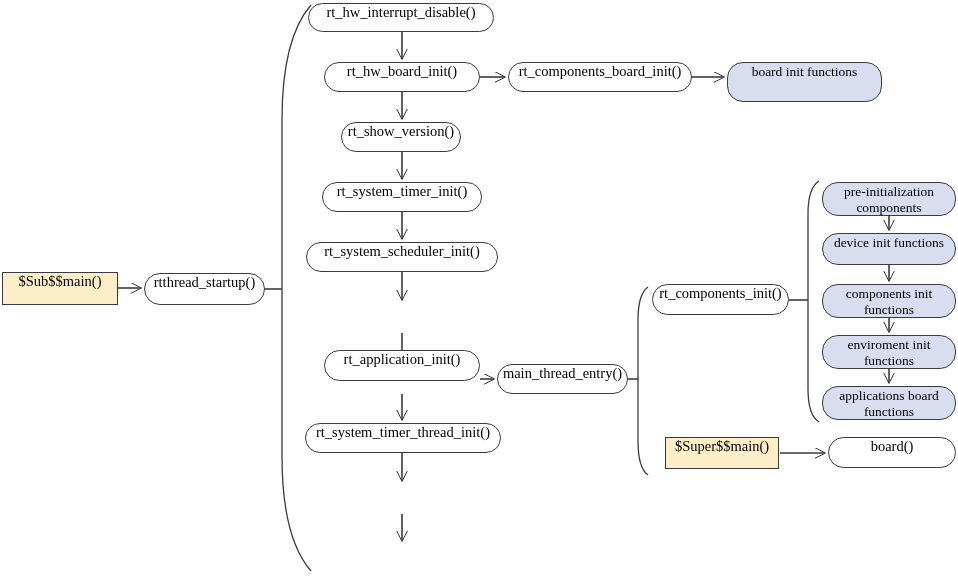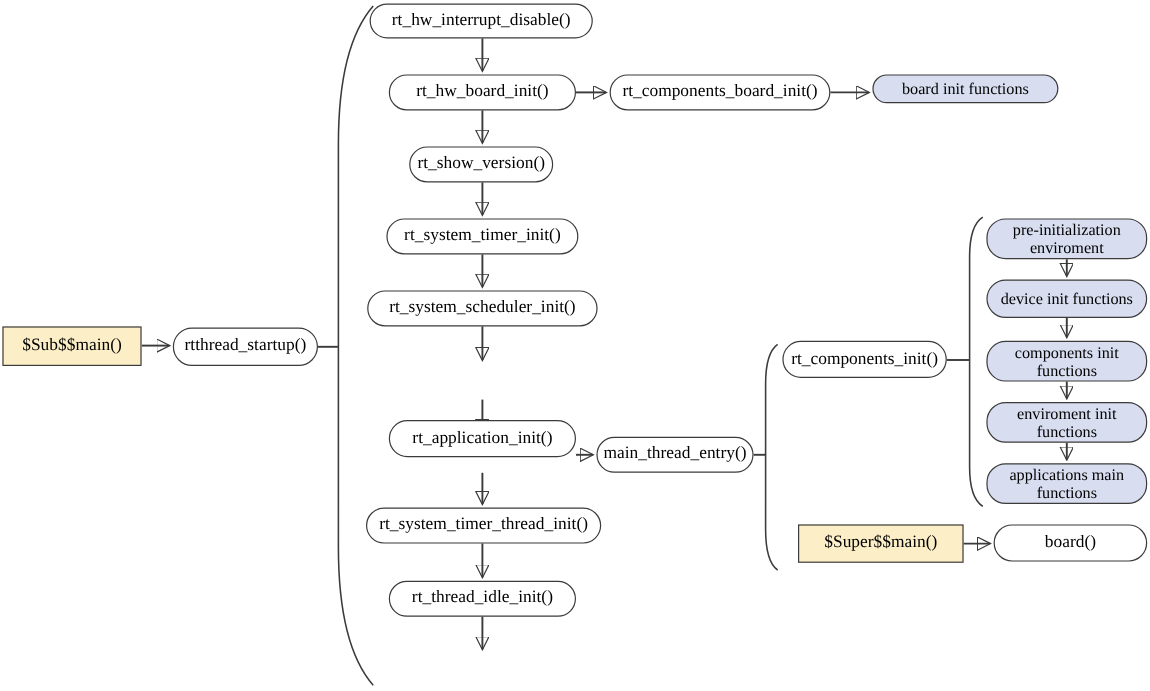--- a/index.html
+++ b/index.html
@@ -18,21 +18,21 @@
     color:var(--text);
     overflow:hidden;
   }
   svg.connectors{position:absolute;left:0;top:0;z-index:0;}
   svg.connectors line, svg.connectors path{stroke:var(--line);fill:none;}
   svg.connectors line{stroke-width:1.6px;}
   svg.connectors path.brace{stroke-width:1.3px;}
   marker path{fill:var(--line);stroke:none;}
   .node{
     position:absolute;z-index:1;box-sizing:border-box;
-    display:flex;align-items:center;justify-content:center;
+    display:flex;align-items:flex-start;justify-content:center;
     text-align:center;
     border:1.4px solid var(--border);
     border-radius:16px;
     background:#ffffff;
     font-size:14.5px;line-height:15.5px;
     white-space:pre-line;
     padding:1px 4px;
   }
   .node.blue{background:var(--blue);font-size:13.5px;}
   .node.tan{background:var(--tan);border-radius:0;font-family:Liberation Serif, serif;}
@@ -80,32 +80,31 @@
     <line marker-end="url(#ah)" x1="889" y1="318" x2="889" y2="332"></line>
     <line marker-end="url(#ah)" x1="889" y1="369" x2="889" y2="383"></line>
   </svg>
 
   <div class="node tan" style="left:2px;top:272px;width:116px;height:33px"><span>$Sub$$main()</span></div>
   <div class="node" style="left:144px;top:273px;width:121px;height:32px"><span>rtthread_startup()</span></div>
 
   <div class="node" style="left:308px;top:3px;width:186px;height:29px"><span>rt_hw_interrupt_disable()</span></div>
   <div class="node" style="left:324px;top:62px;width:156px;height:30px"><span>rt_hw_board_init()</span></div>
   <div class="node" style="left:508px;top:62px;width:184px;height:30px"><span>rt_components_board_init()</span></div>
-  <div class="node blue" style="left:727px;top:62px;width:155px;height:24px"><span>board init functions</span></div>
+  <div class="node blue" style="left:727px;top:62px;width:155px;height:40px"><span>board init functions</span></div>
   <div class="node" style="left:341px;top:122px;width:120px;height:30px"><span>rt_show_version()</span></div>
   <div class="node" style="left:322px;top:182px;width:160px;height:30px"><span>rt_system_timer_init()</span></div>
   <div class="node" style="left:306px;top:242px;width:192px;height:30px"><span>rt_system_scheduler_init()</span></div>
   <div class="node" style="left:324px;top:350px;width:156px;height:31px"><span>rt_application_init()</span></div>
   <div class="node" style="left:497px;top:364px;width:131px;height:30px"><span>main_thread_entry()</span></div>
   <div class="node" style="left:305px;top:423px;width:196px;height:30px"><span>rt_system_timer_thread_init()</span></div>
-  <div class="node" style="left:324px;top:484px;width:156px;height:30px"><span>rt_thread_idle_init()</span></div>
 
   <div class="node" style="left:652px;top:284px;width:137px;height:31px"><span>rt_components_init()</span></div>
-  <div class="node blue" style="left:822px;top:182px;width:134px;height:34px"><span>pre-initialization enviroment</span></div>
+  <div class="node blue" style="left:822px;top:182px;width:134px;height:34px"><span>pre-initialization components</span></div>
   <div class="node blue" style="left:822px;top:233px;width:134px;height:32px"><span>device init functions</span></div>
   <div class="node blue" style="left:822px;top:284px;width:134px;height:34px"><span>components init functions</span></div>
   <div class="node blue" style="left:822px;top:335px;width:134px;height:34px"><span>enviroment init functions</span></div>
-  <div class="node blue" style="left:822px;top:386px;width:134px;height:34px"><span>applications main functions</span></div>
+  <div class="node blue" style="left:822px;top:386px;width:134px;height:34px"><span>applications board functions</span></div>
 
-  <div class="node tan" style="left:665px;top:437px;width:138px;height:32px"><span>$Super$$main()</span></div>
+  <div class="node tan" style="left:665px;top:437px;width:114px;height:32px"><span>$Super$$main()</span></div>
   <div class="node" style="left:828px;top:437px;width:128px;height:31px"><span>board()</span></div>
 
 </div>
 
 </body></html>

